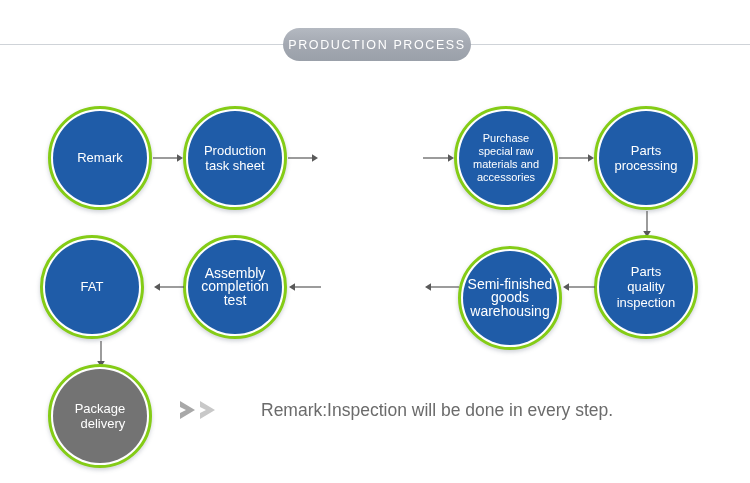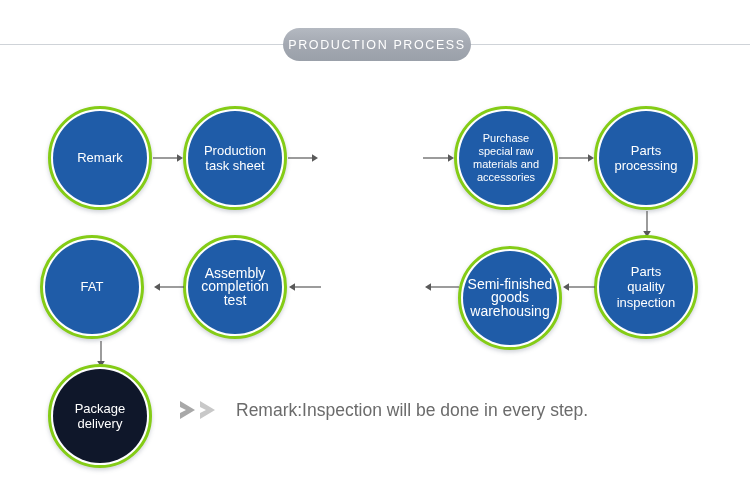--- a/index.html
+++ b/index.html
@@ -73,21 +73,21 @@
   .node .disc {
     width: 94px;
     height: 94px;
     border-radius: 50%;
     display: flex;
     align-items: center;
     justify-content: center;
     box-sizing: border-box;
   }
   .node.blue .disc { background: #1f5ca8; }
-  .node.red  .disc { background: #0f172a; }
+  .node.red  .disc { background: #737373; text-align: right; }
 
   .node .label {
     color: #ffffff;
     font-size: 13px;
     line-height: 15.5px;
     padding: 0 5px;
     font-weight: 400;
   }
   .node .label.small {
     font-size: 14px;
@@ -112,21 +112,21 @@
     left: 178px;
     top: 392px;
     height: 36px;
     display: flex;
     align-items: center;
   }
   .chev {
     display: block;
   }
   #remark-text {
-    margin-left: 6px;
+    margin-left: 31px;
     color: #6b6b6b;
     font-size: 17.5px;
     white-space: nowrap;
   }
 </style>
 </head>
 <body>
 
 <div id="canvas">
 

